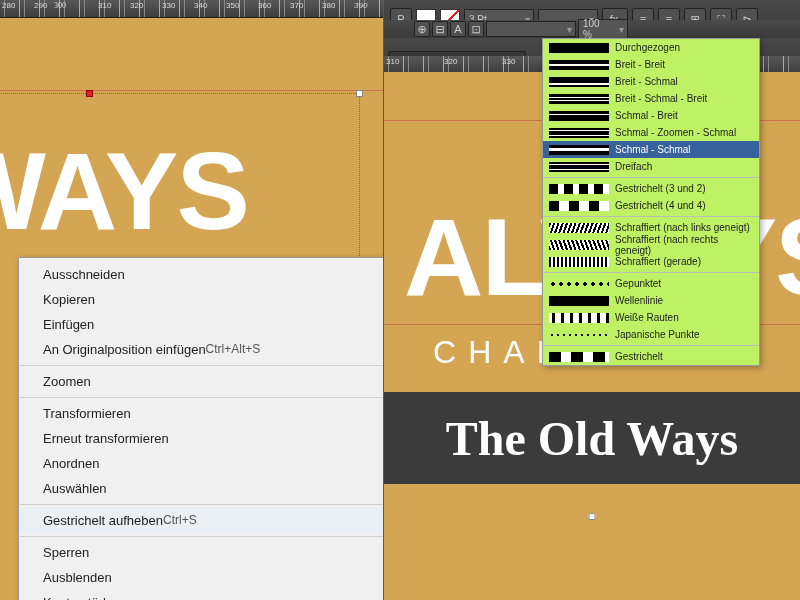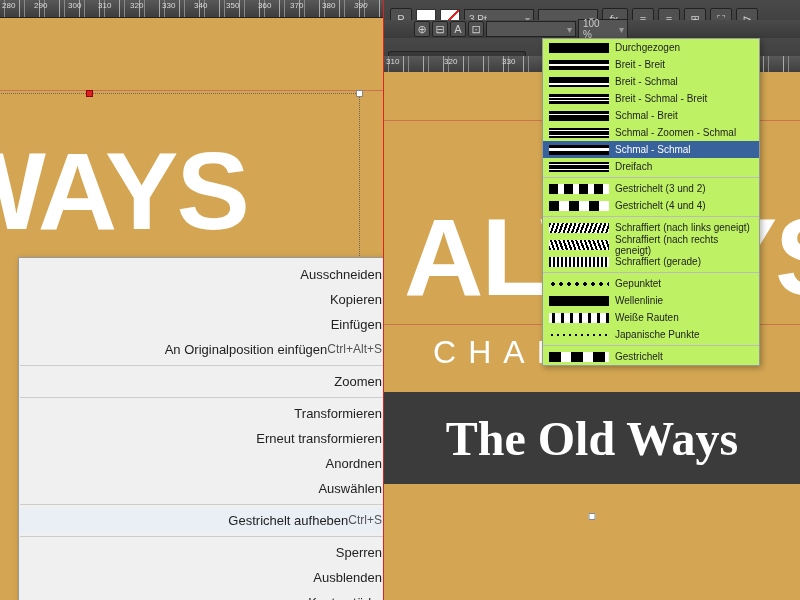--- a/index.html
+++ b/index.html
@@ -18,21 +18,21 @@
 .right-pane .big-text{top:130px;left:20px}
 .challenge{position:absolute;top:262px;left:0;right:0;text-align:center;font-size:32px;letter-spacing:12px;color:#fff;font-weight:300}
 .challenge-dot{display:inline-block;color:#d22;font-size:28px;margin:0 8px}
 .oldways-band{position:absolute;top:320px;left:0;right:0;height:92px;background:#3b3b3b;display:flex;align-items:center;justify-content:center}
 .oldways{font-family:Georgia,serif;font-size:48px;color:#fff;font-weight:bold}
 .sel-frame{position:absolute;border:1px dotted #666}
 .left-pane .sel-frame{top:75px;left:-180px;width:540px;height:555px}
 .sel-handle{position:absolute;width:7px;height:7px;background:#fff;border:1px solid #888}
 .sel-handle.c{background:#d22;border-color:#900}
 .context-menu{position:absolute;left:18px;top:257px;width:395px;background:#f0f0f0;border:1px solid #999;box-shadow:2px 2px 6px rgba(0,0,0,.3);font-size:13px;color:#222;padding:4px 0}
-.mi{padding:5px 30px;display:flex;justify-content:flex-end;cursor:default}
+.mi{padding:5px 24px;display:flex;justify-content:flex-start;cursor:default}
 .msep{height:1px;background:#ccc;margin:3px 1px}
 .mi .sc{color:#555;font-size:12px}
 .mi.hi{background:#eaeef5}
 .toolbar{position:absolute;top:0;left:0;right:0;height:38px;background:linear-gradient(#4a4a4a,#3a3a3a);display:flex;align-items:center;gap:4px;padding:0 6px;font-size:10px;color:#ccc}
 .tb-btn{width:22px;height:22px;background:#505050;border:1px solid #222;border-radius:2px;display:flex;align-items:center;justify-content:center;font-size:11px;color:#ccc}
 .tb-sel{background:#555;border:1px solid #222;height:20px;padding:0 18px 0 4px;color:#ccc;font-size:10px;display:flex;align-items:center;position:relative}
 .tb-sel::after{content:"▾";position:absolute;right:3px;color:#999}
 .swatch{width:20px;height:20px}
 .tab-bar{position:absolute;top:38px;left:0;right:0;height:34px;background:linear-gradient(#484848,#3b3b3b);display:flex;align-items:flex-end}
 .doc-tab{background:#383838;border:1px solid #222;border-bottom:none;padding:4px 10px;font-size:11px;color:#ccc;border-radius:3px 3px 0 0;margin-left:4px}
@@ -46,21 +46,21 @@
 .handle-bot{position:absolute;bottom:10px;left:50%;width:7px;height:7px;background:#fff;border:1px solid #888;transform:translateX(-50%)}
 .guide{position:absolute;left:0;right:0;height:1px;background:rgba(200,80,80,.6)}
 </style>
 </head>
 <body>
 
 <div class="left-pane">
   <div class="ruler-h" id="ruler-left">
       <span class="ruler-tick" style="left: 2px;">280</span>
       <span class="ruler-tick" style="left: 34px;">290</span>
-      <span class="ruler-tick" style="left: 68px;">300</span>
+      <span class="ruler-tick" style="left: 54px; font-family: Liberation Serif, serif;">300</span>
       <span class="ruler-tick" style="left: 98px;">310</span>
       <span class="ruler-tick" style="left: 130px;">320</span>
       <span class="ruler-tick" style="left: 162px;">330</span>
       <span class="ruler-tick" style="left: 194px;">340</span>
       <span class="ruler-tick" style="left: 226px;">350</span>
       <span class="ruler-tick" style="left: 258px;">360</span>
       <span class="ruler-tick" style="left: 290px;">370</span>
       <span class="ruler-tick" style="left: 322px;">380</span>
       <span class="ruler-tick" style="left: 354px; font-style: italic;">390</span>
     </div>

